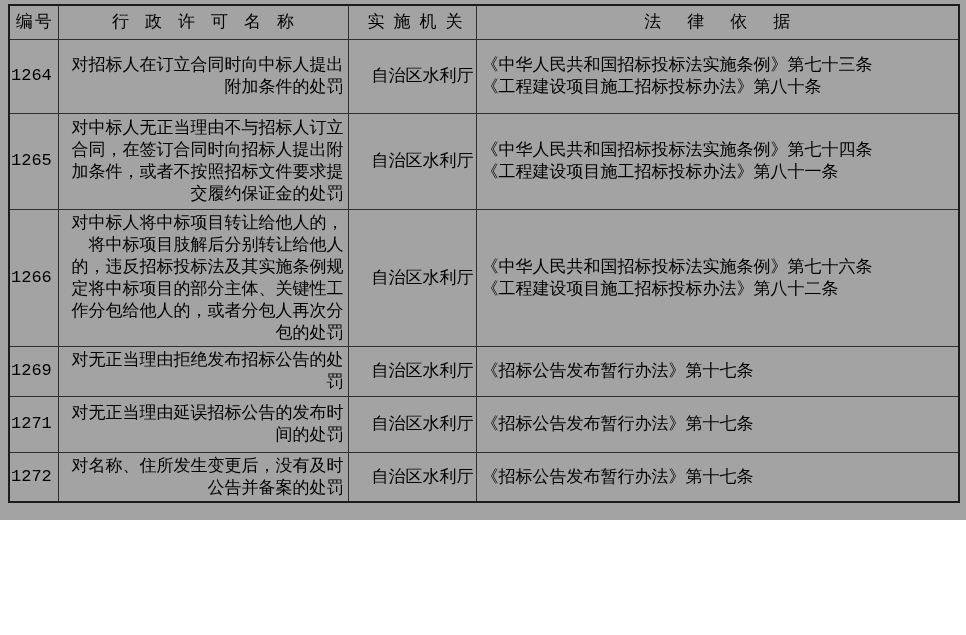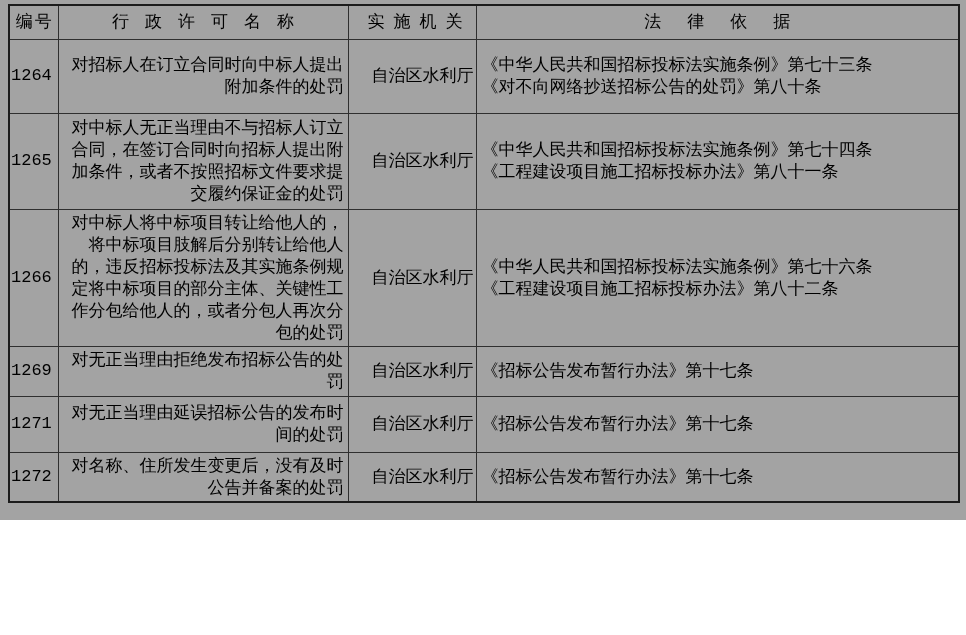--- a/index.html
+++ b/index.html
@@ -81,21 +81,21 @@
         <th class="h-agency">实施机关</th>
         <th class="h-legal">法律依据</th>
       </tr>
     </thead>
     <tbody>
       <tr>
         <td class="c-id">1264</td>
         <td class="c-name">对招标人在订立合同时向中标人提出附加条件的处罚</td>
         <td class="c-agency">自治区水利厅</td>
         <td class="c-legal">《中华人民共和国招标投标法实施条例》第七十三条
-《对不向网络抄送招标公告的处罚》第八十条</td>
+《工程建设项目施工招标投标办法》第八十条</td>
       </tr>
       <tr>
         <td class="c-id">1265</td>
         <td class="c-name">对中标人无正当理由不与招标人订立合同，在签订合同时向招标人提出附加条件，或者不按照招标文件要求提交履约保证金的处罚</td>
         <td class="c-agency">自治区水利厅</td>
         <td class="c-legal">《中华人民共和国招标投标法实施条例》第七十四条
 《工程建设项目施工招标投标办法》第八十一条</td>
       </tr>
       <tr>
         <td class="c-id">1266</td>

